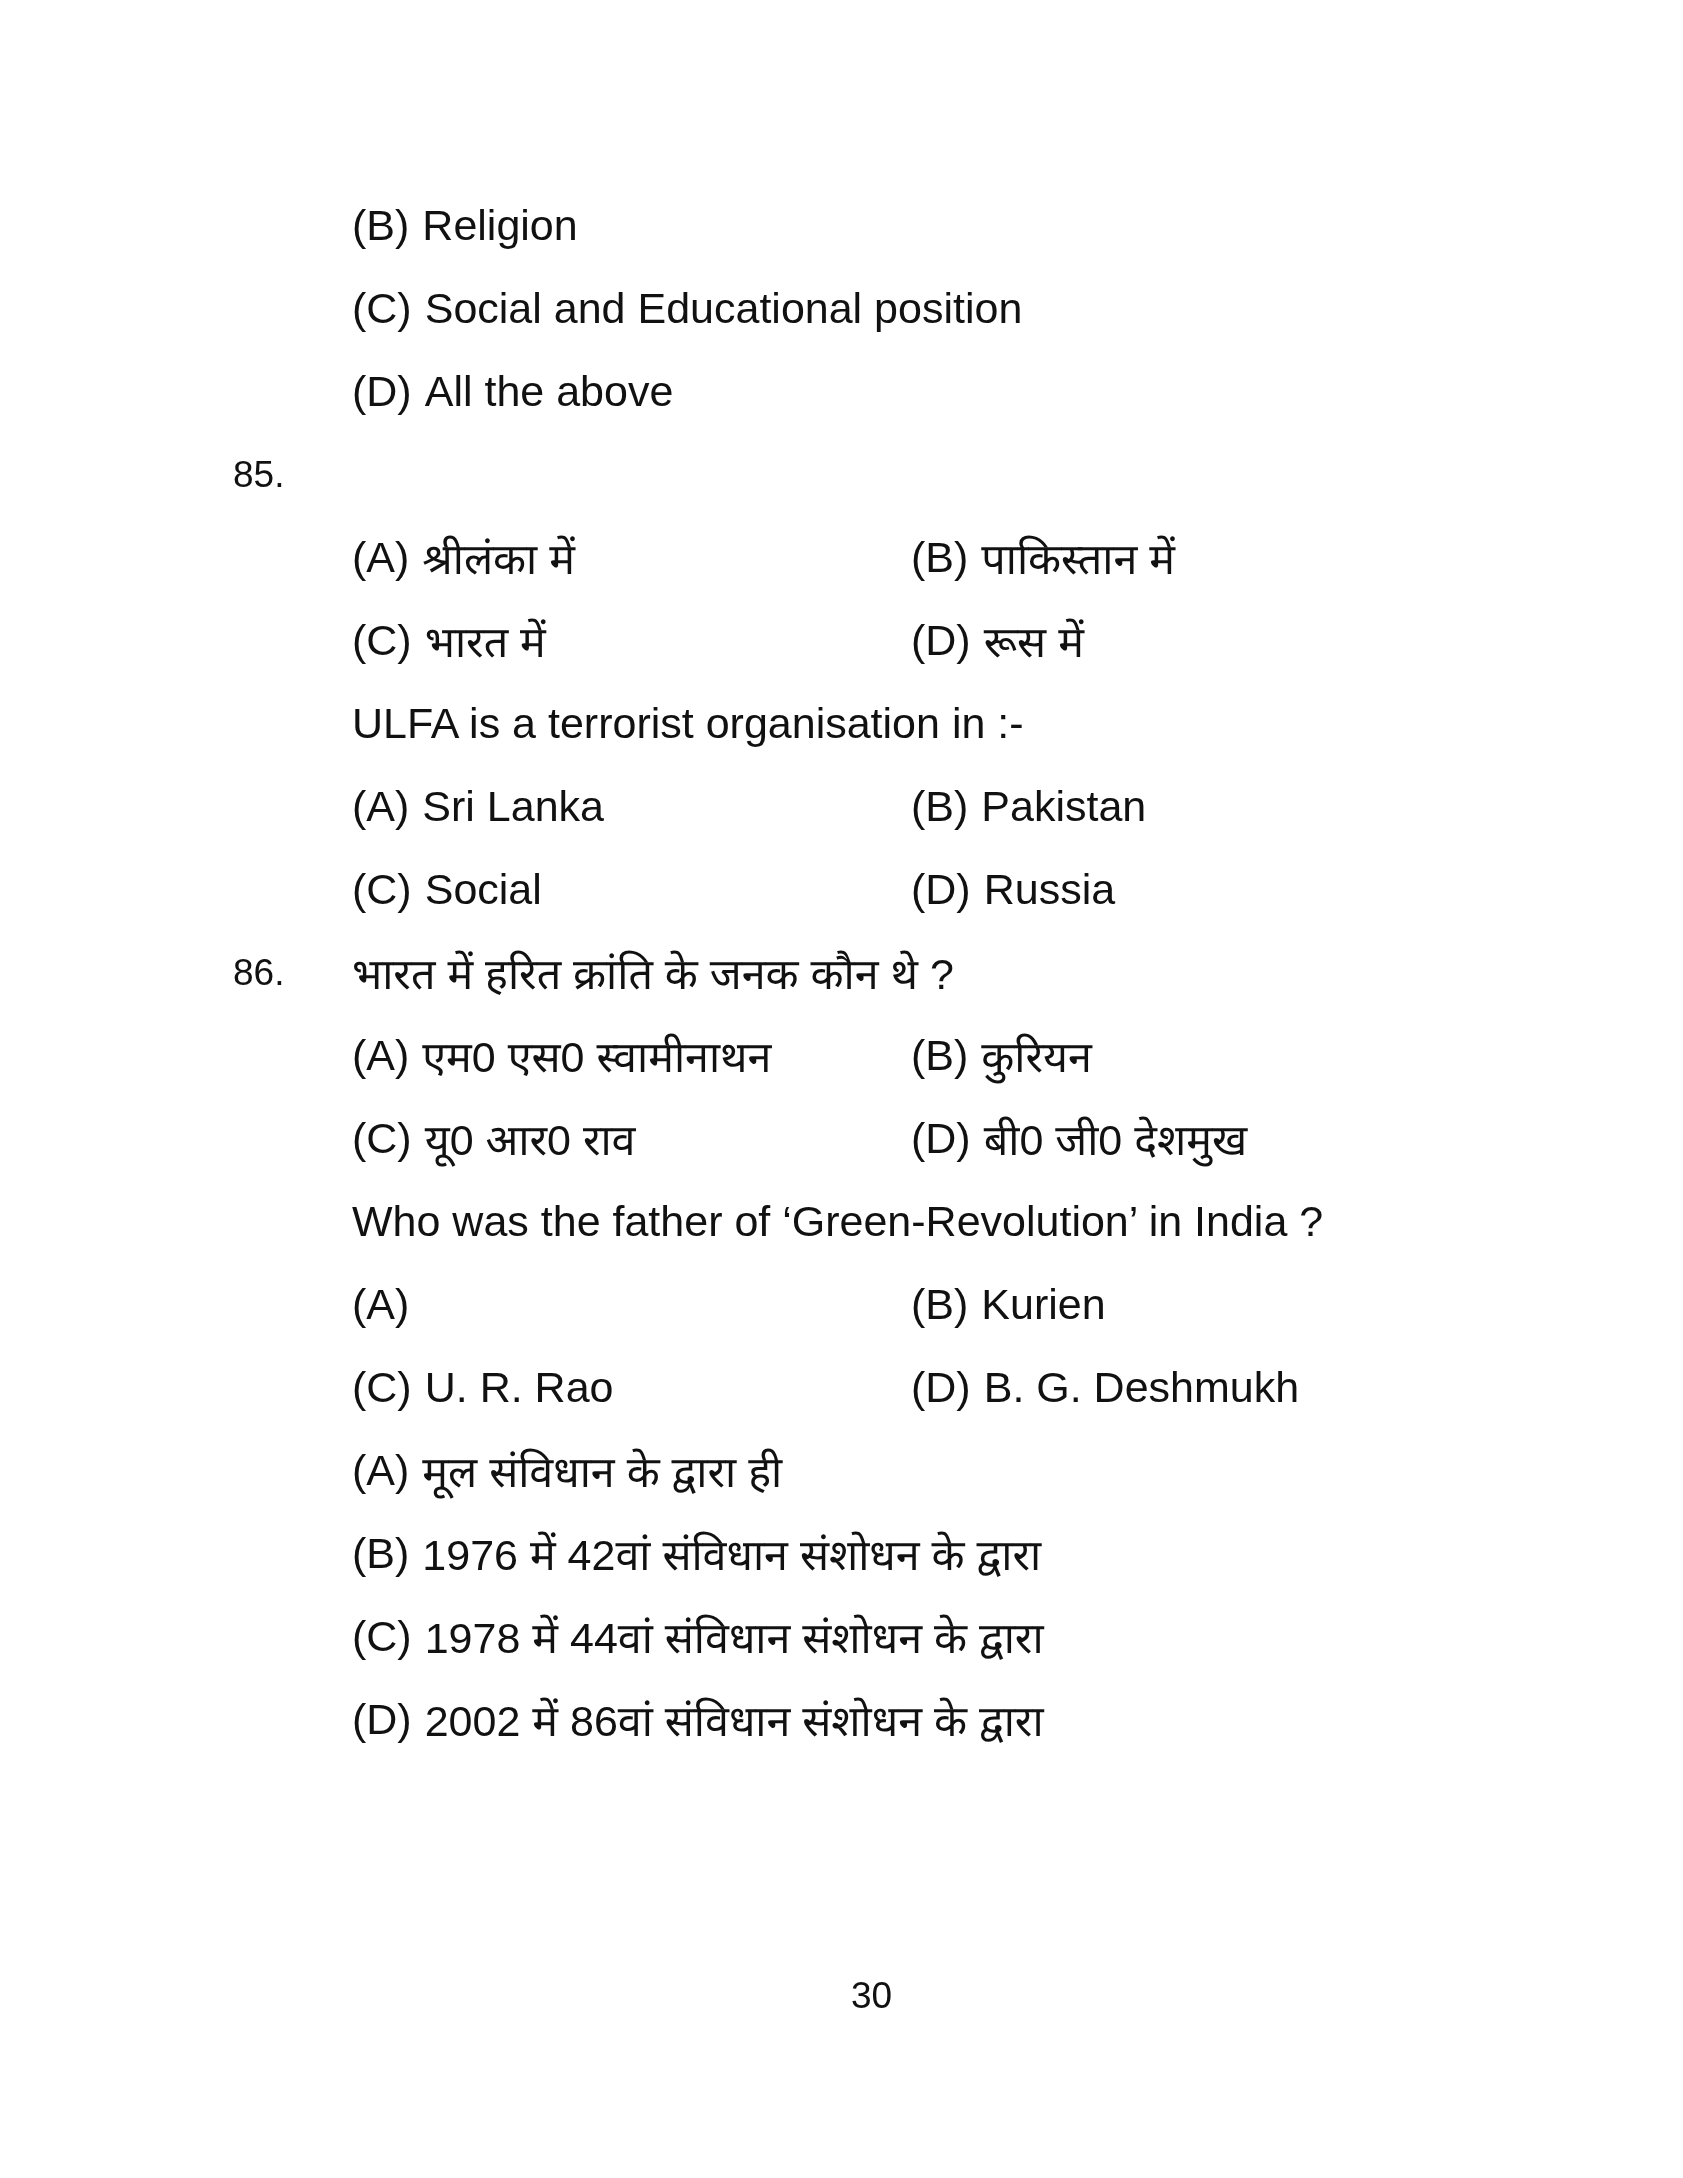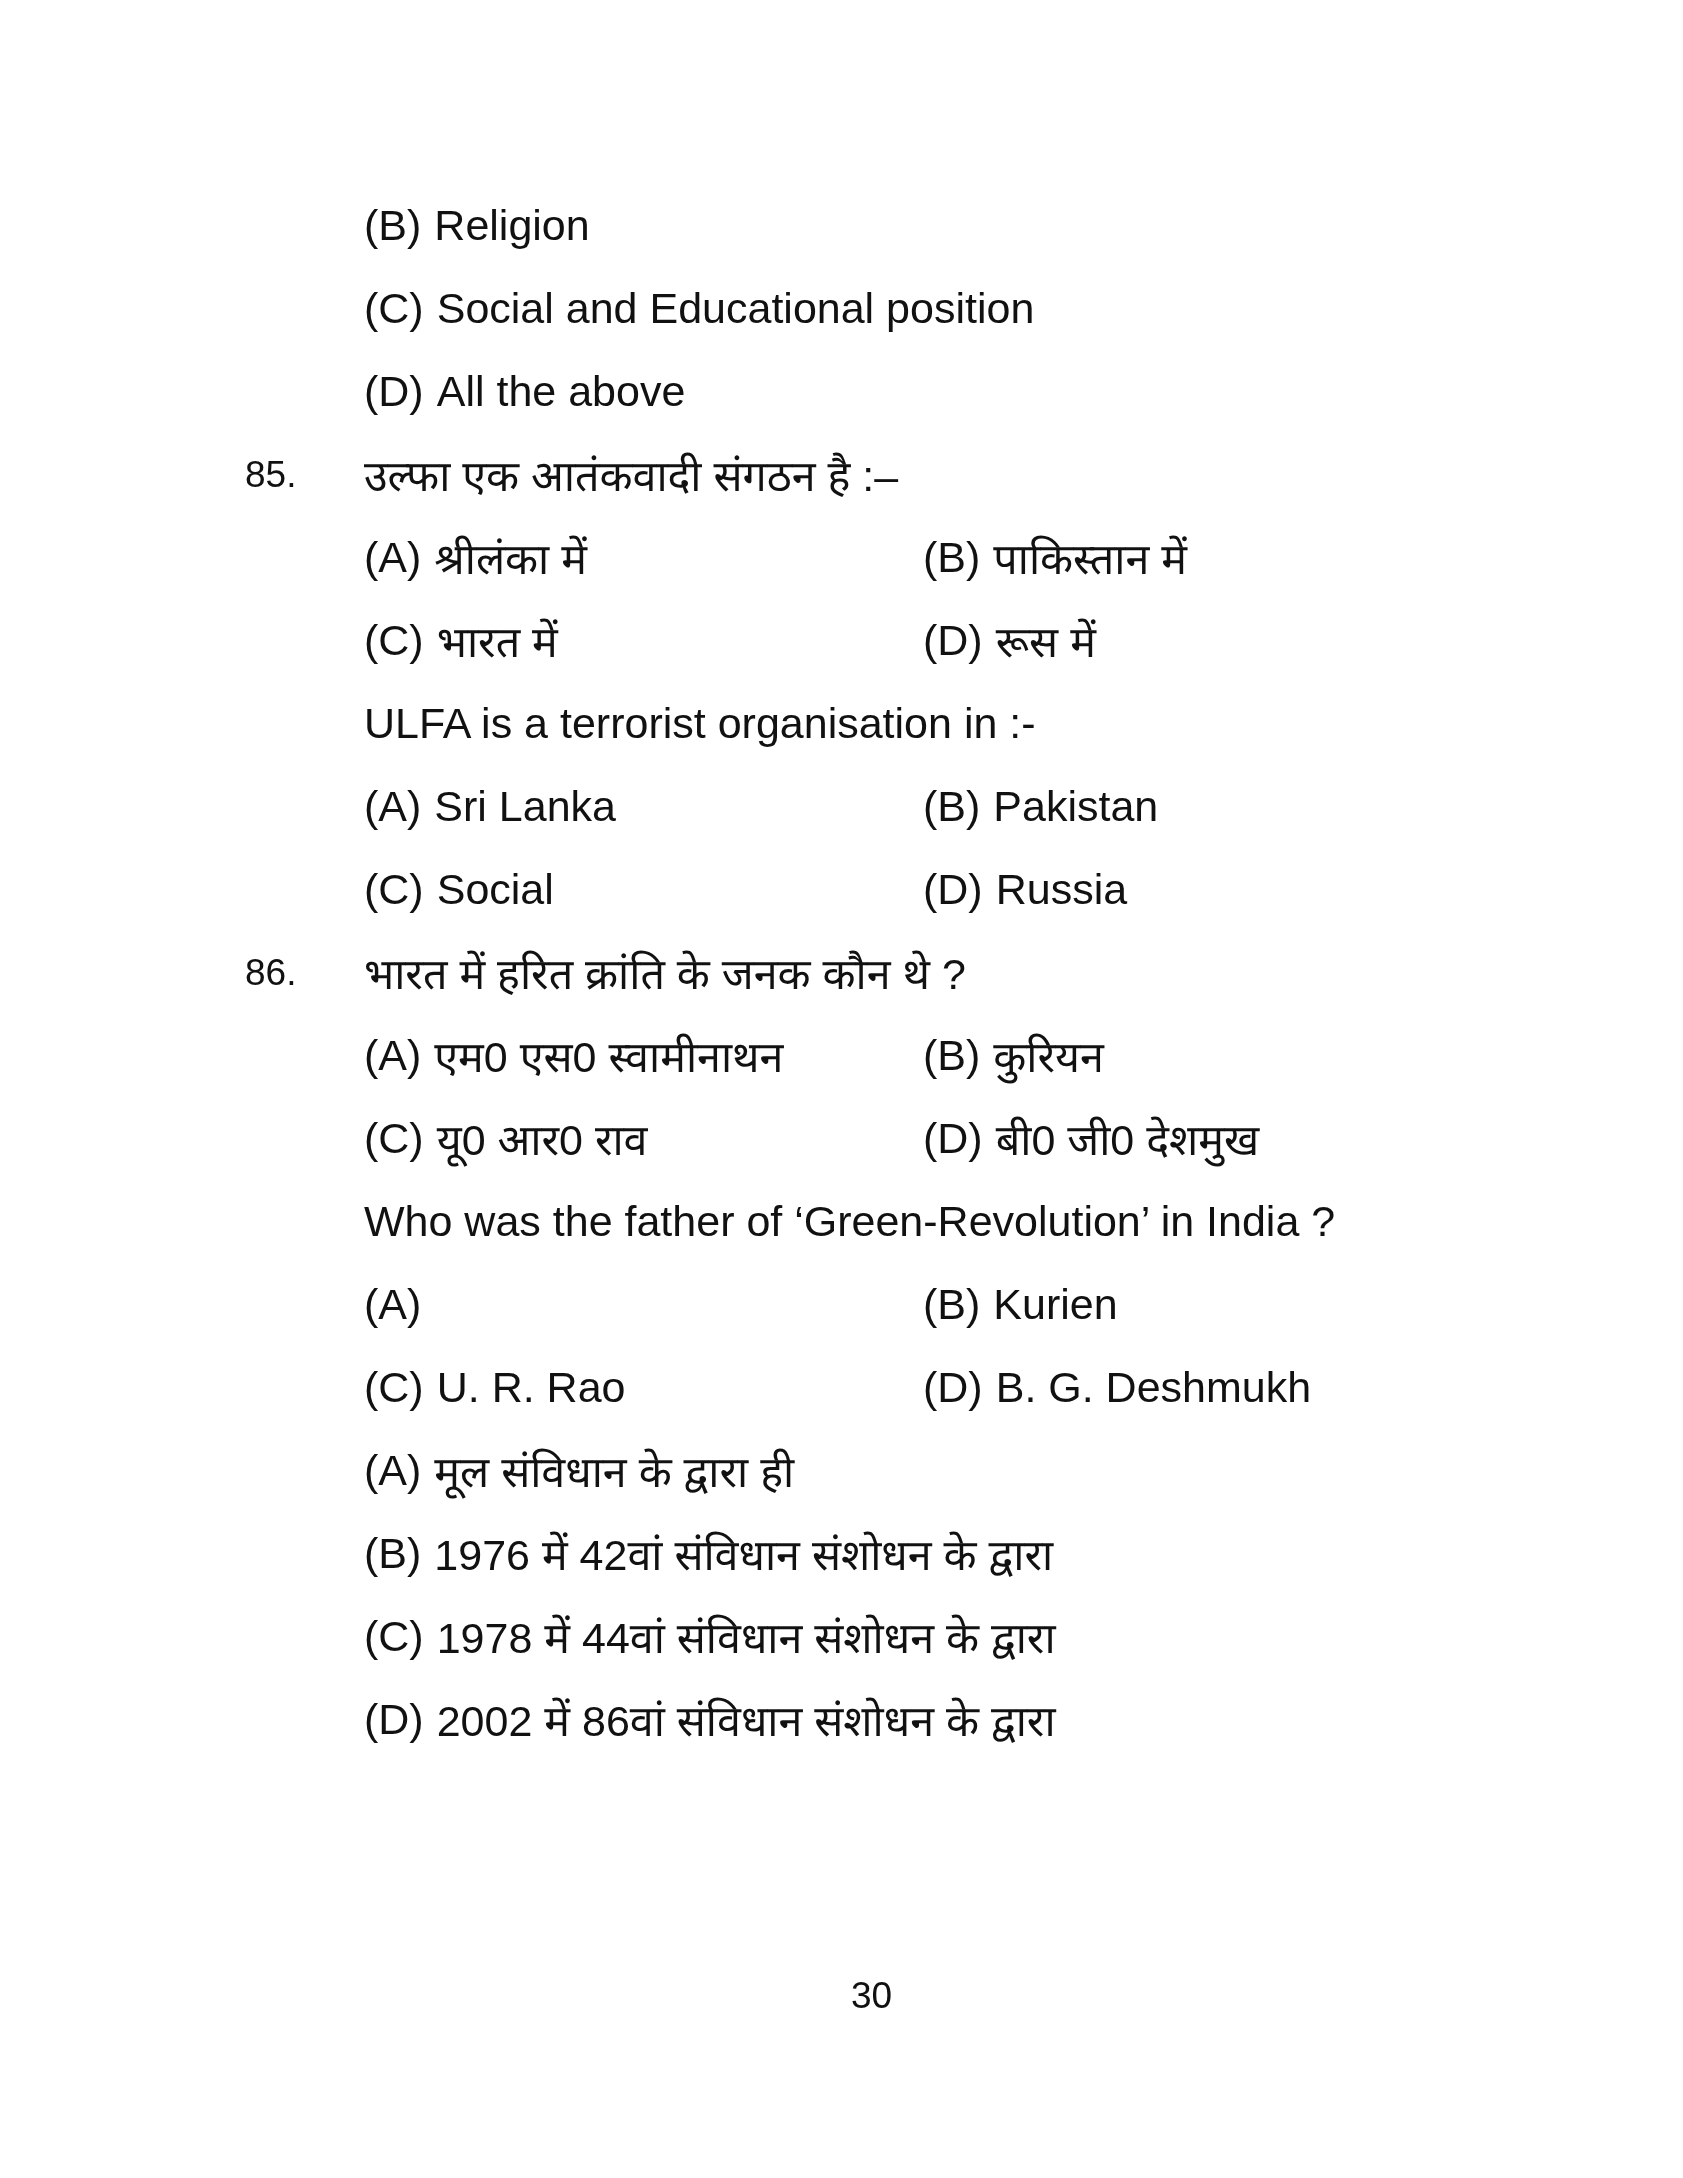--- a/index.html
+++ b/index.html
@@ -24,21 +24,20 @@
   }
   .line {
     display: flex;
     align-items: center;
     height: 83px;
     white-space: nowrap;
   }
   .numcol {
     flex: 0 0 119px;
     font-size: 37px;
-    margin-left: 12px;
   }
   .linebody {
     flex: 1;
     display: flex;
     align-items: center;
   }
   .cell {
     flex: 0 0 559px;
     display: flex;
     align-items: center;
@@ -84,23 +83,20 @@
     <div class="line">
       <span class="numcol"></span>
       <span class="linebody">
         <span class="opt-label">(D)</span>
         <span class="opt-text">All the above</span>
       </span>
     </div>
 
     <div class="line">
       <span class="numcol">85.</span>
-      <span class="linebody">
-        <span class="qtext">उल्फा एक आतंकवादी संगठन है :–</span>
-      </span>
     </div>
     <div class="line">
       <span class="numcol"></span>
       <span class="linebody">
         <span class="cell">
           <span class="opt-label">(A)</span>
           <span class="opt-text">श्रीलंका में</span>
         </span>
         <span class="cell2">
           <span class="opt-label">(B)</span>

